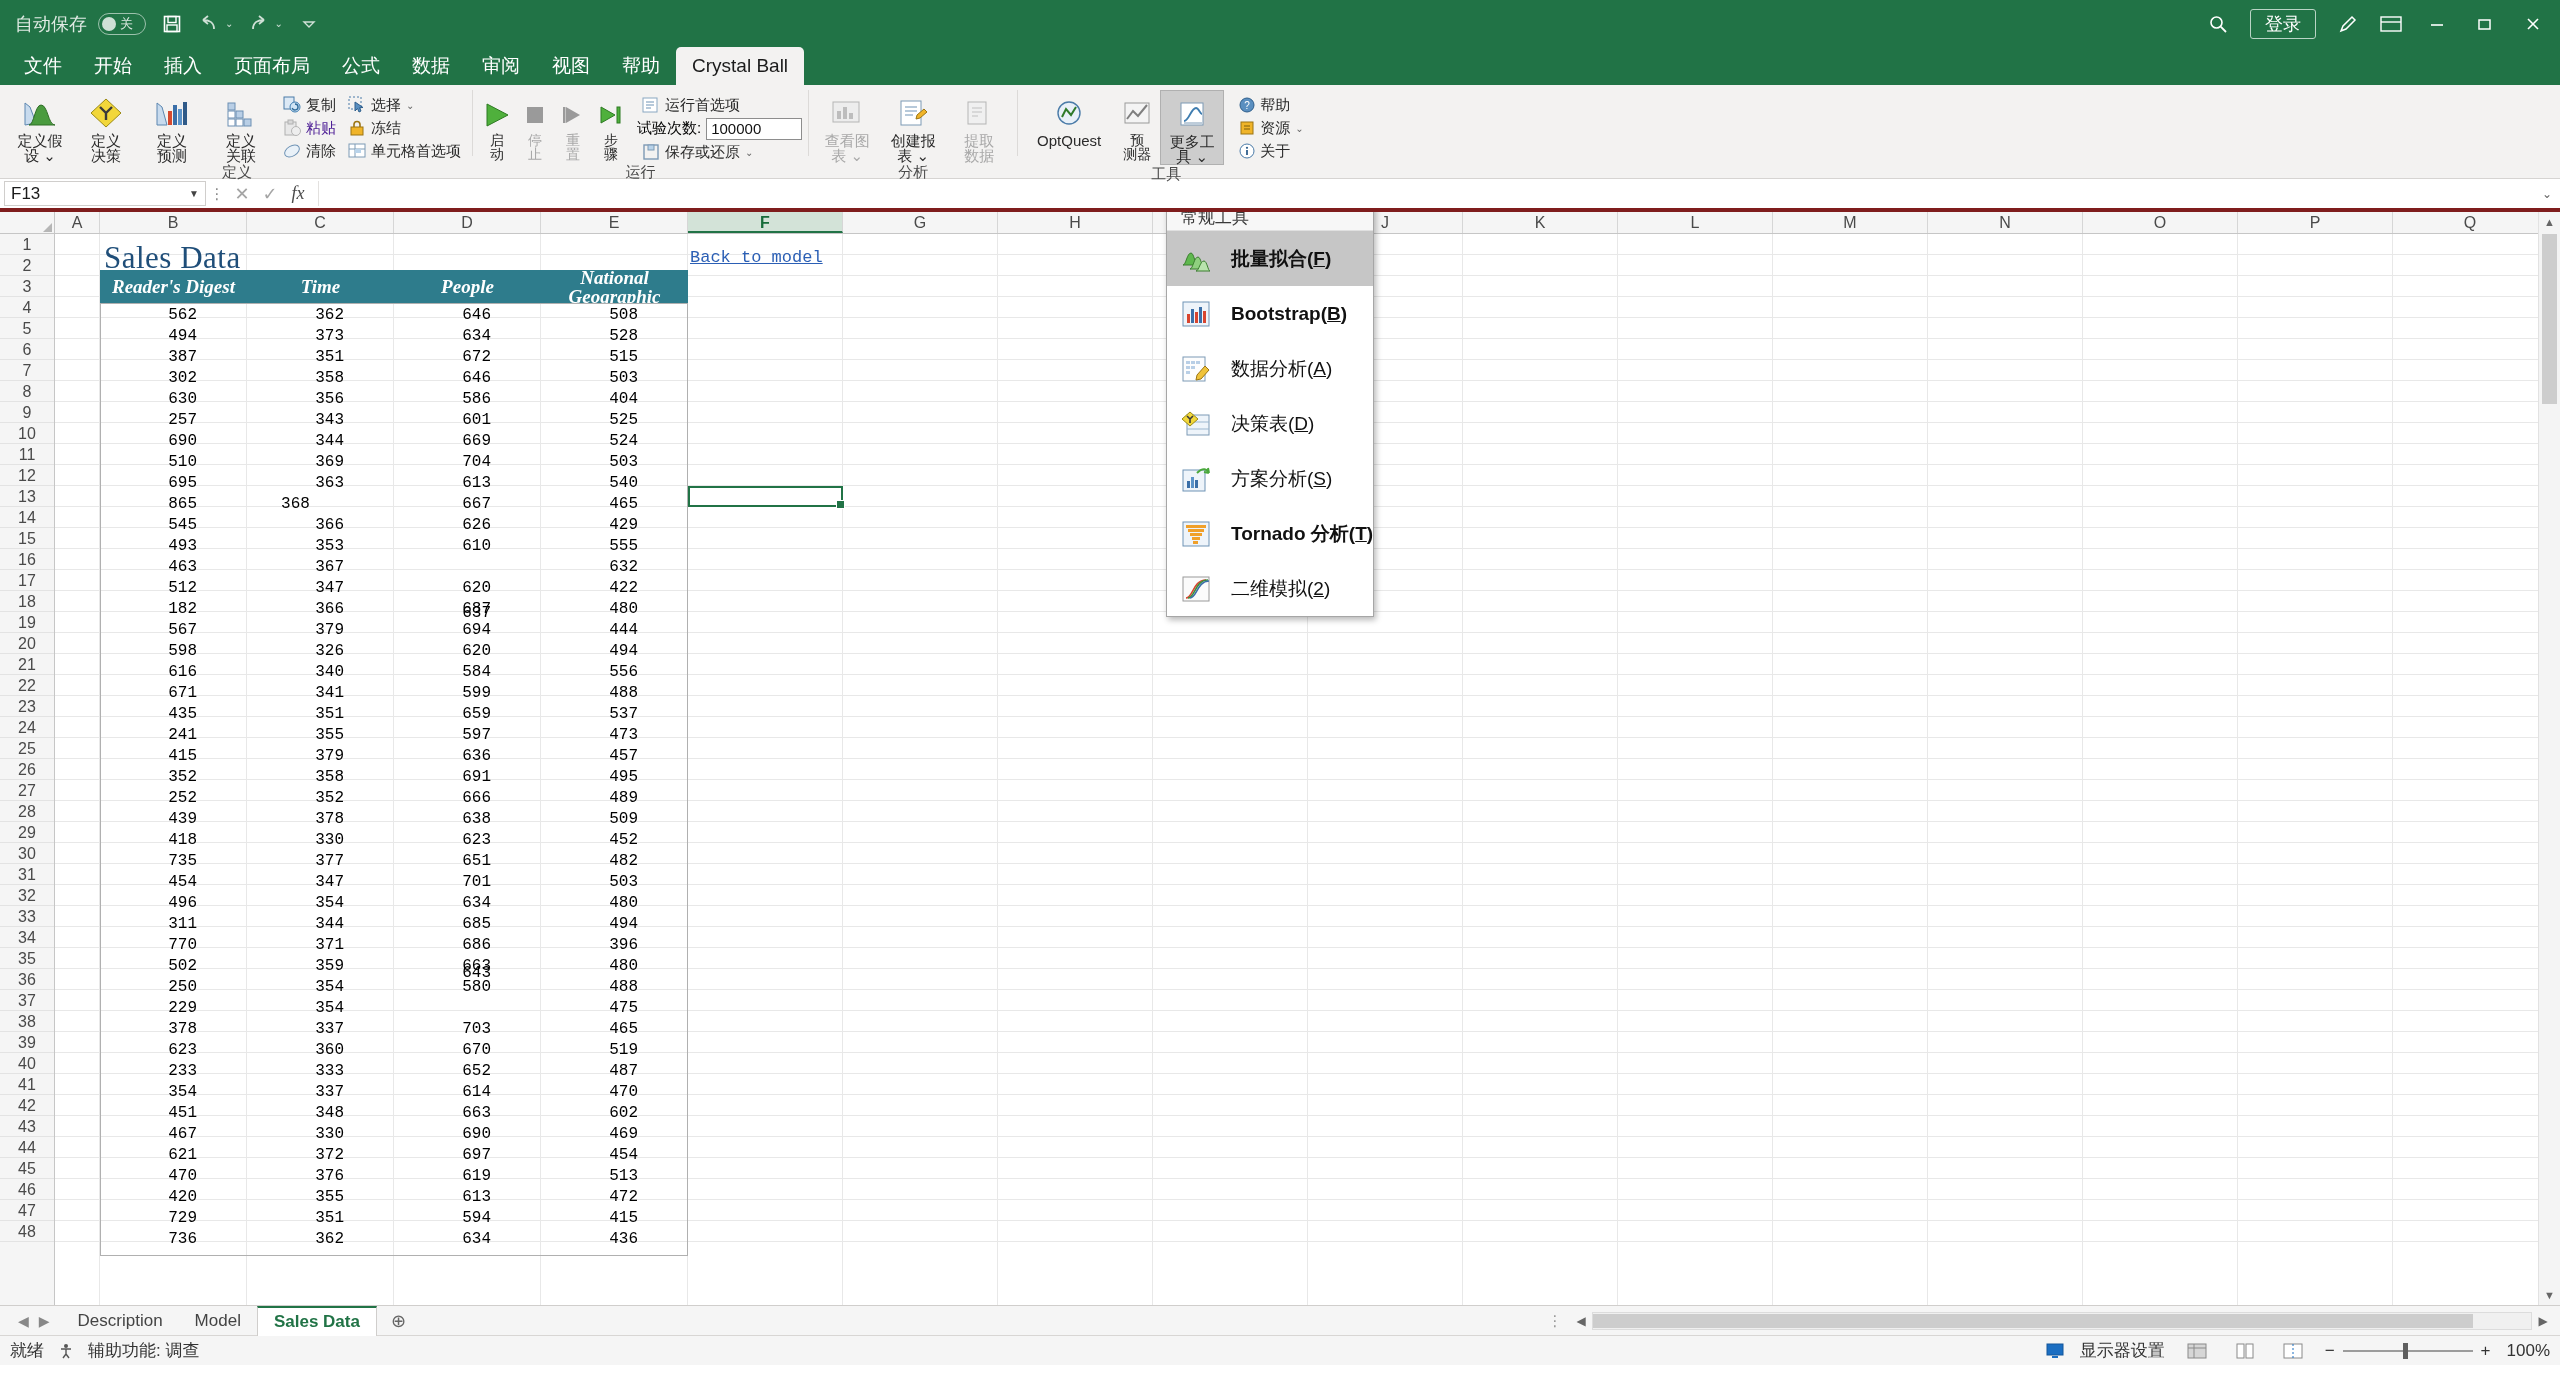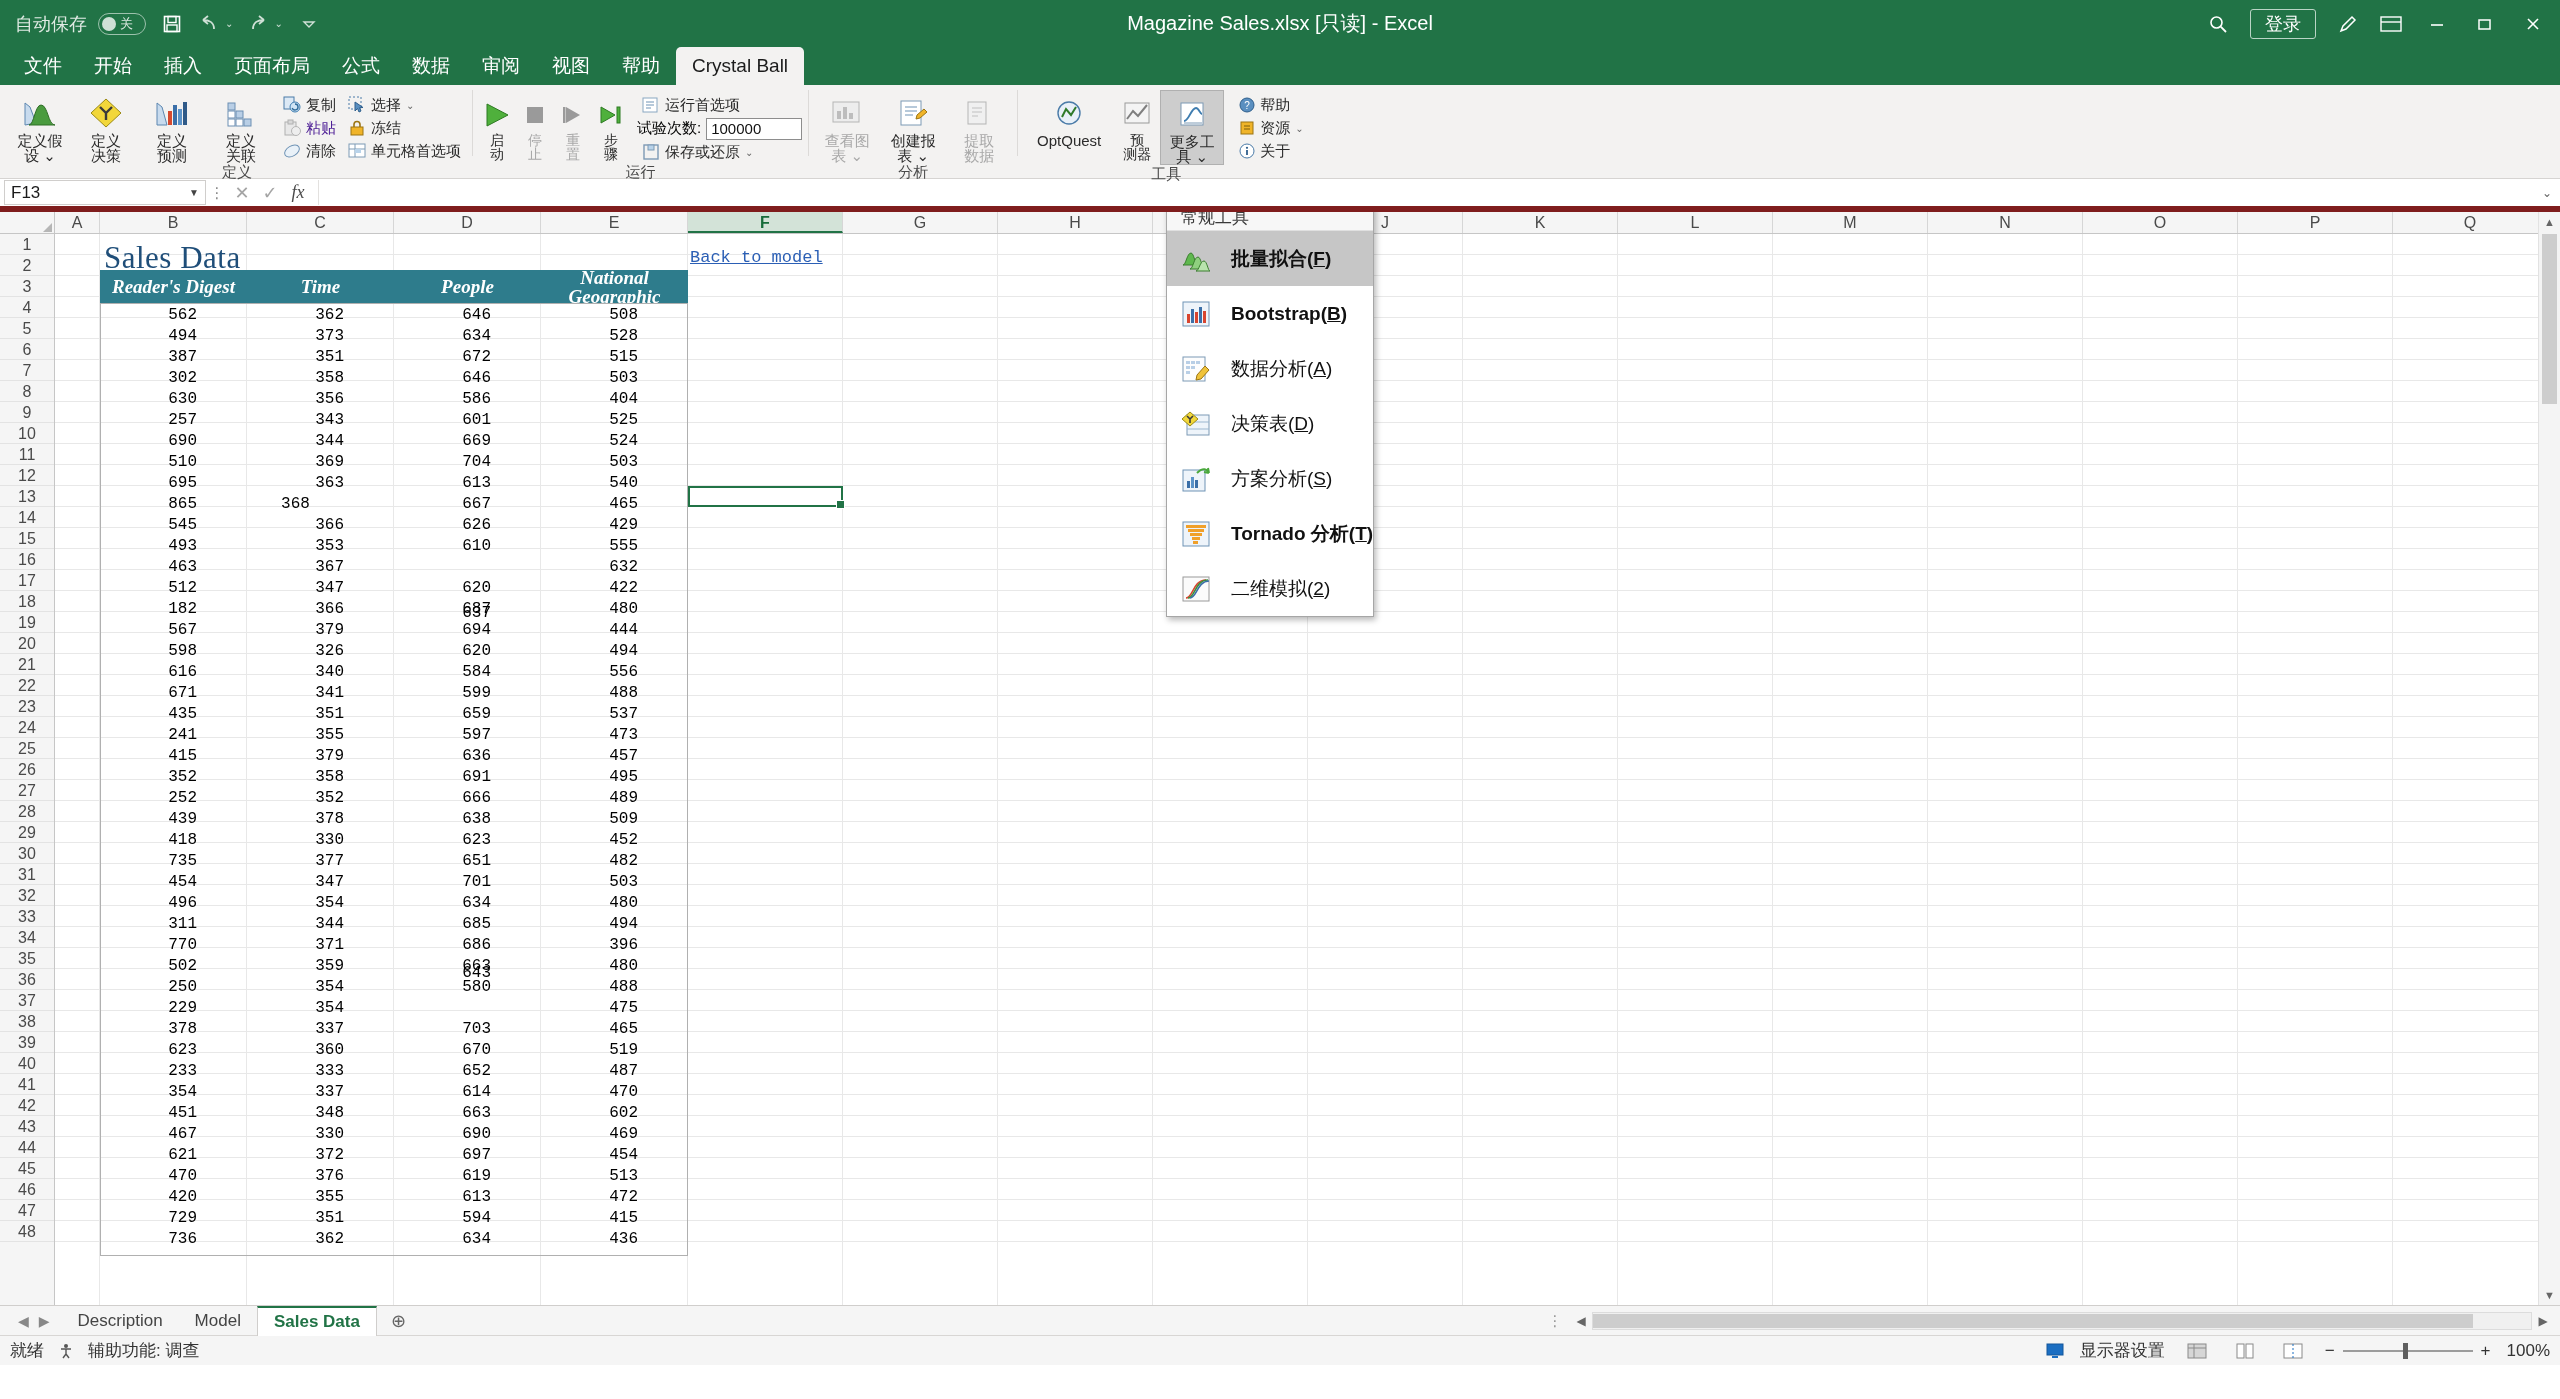--- a/index.html
+++ b/index.html
@@ -92,21 +92,21 @@
     font-size:15px; padding:0 4px; display:flex; align-items:center; color:#111;
   }
 
   
   .i { display:inline-block; position:relative; }
   svg { display:block; }
 
   
   .fbar {
     height:33px; background:#fff; display:flex; align-items:center;
-    border-bottom:6px solid #7f1d1d; font-size:17px; padding-left:4px;
+    border-bottom:4px solid #7f1d1d; font-size:17px; padding-left:4px;
   }
   .namebox {
     width:202px; height:25px; border:1px solid #d0cecc; background:#fff;
     display:flex; align-items:center; padding:0 6px; font-size:17px; color:#1b1b1b;
   }
   .namebox .cb { margin-left:auto; font-size:10px; color:#444;}
   .fdots { width:22px; text-align:center; color:#8a8a8a; font-size:15px;}
   .fbtns { display:flex; gap:0; }
   .fbtn { width:28px; text-align:center; color:#a5a5a5; font-size:18px; }
   .fbtn.fx { color:#4a4a4a; font-style:italic; font-family:"Liberation Serif",serif; }
@@ -262,21 +262,20 @@
     </div>
     <div class="qat-item">
       <span class="i">
         <svg width="16" height="12" viewBox="0 0 16 12">
             <path d="M3 4 h10 l-5 5 z" fill="none" stroke="#cfe0d6" stroke-width="1.4"></path>
           </svg>
       </span>
     </div>
   </div>
 
-  <div class="title-center">Magazine Sales.xlsx [只读] - Excel</div>
 
   <div class="title-right">
     <div class="tr-btn">
       <span class="i">
         <svg width="20" height="20" viewBox="0 0 20 20">
             <circle cx="8.5" cy="8.5" r="5.5" fill="none" stroke="#fff" stroke-width="1.6"></circle>
             <line x1="12.7" y1="12.7" x2="18" y2="18" stroke="#fff" stroke-width="1.8"></line>
           </svg>
       </span>
     </div>

